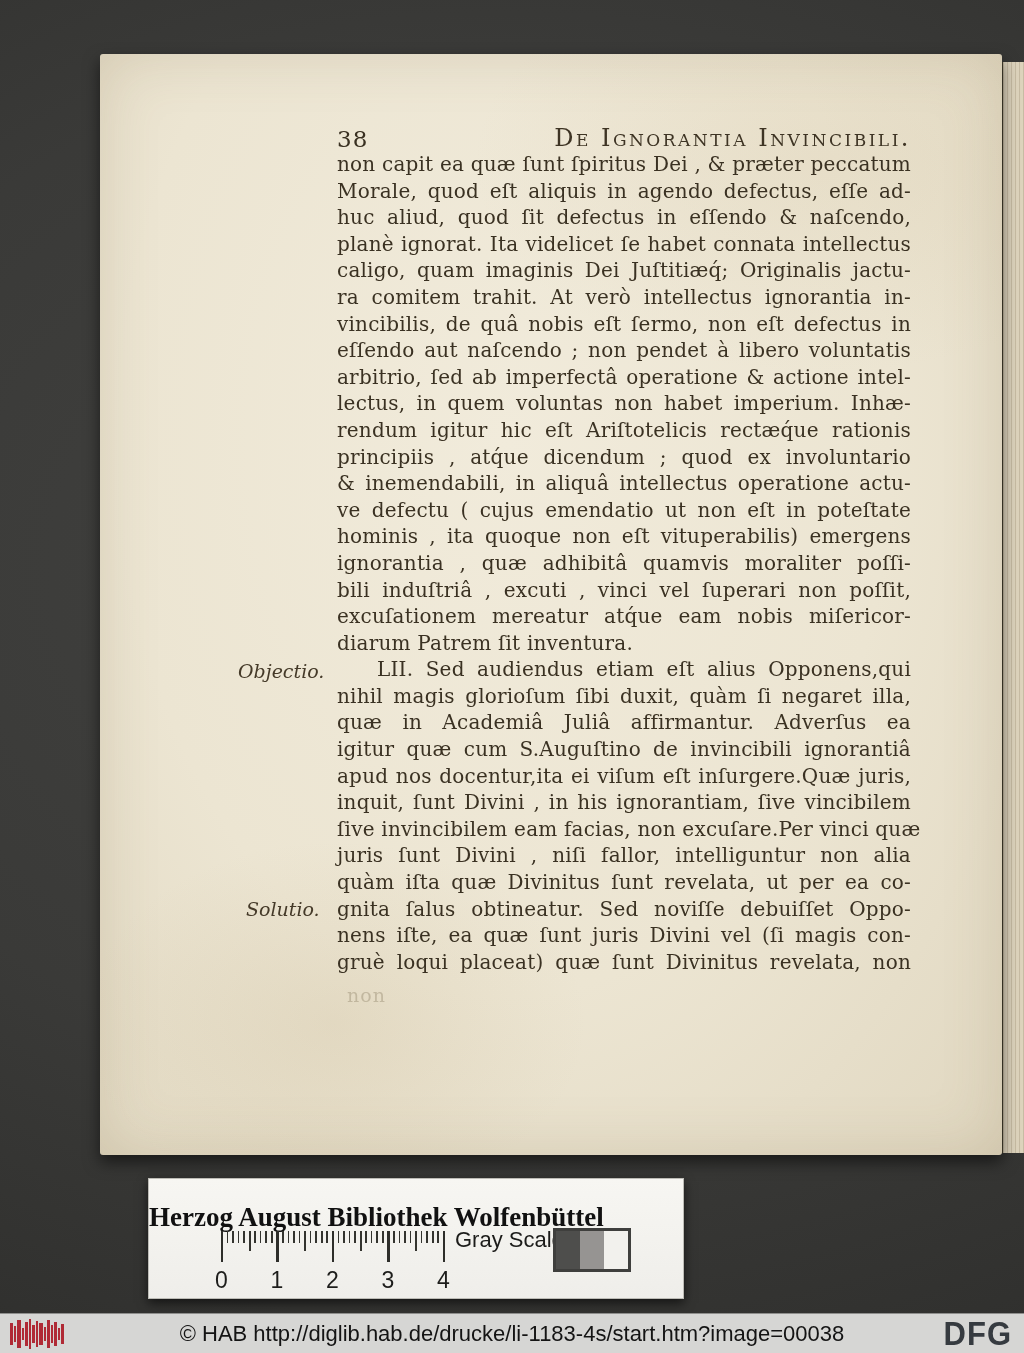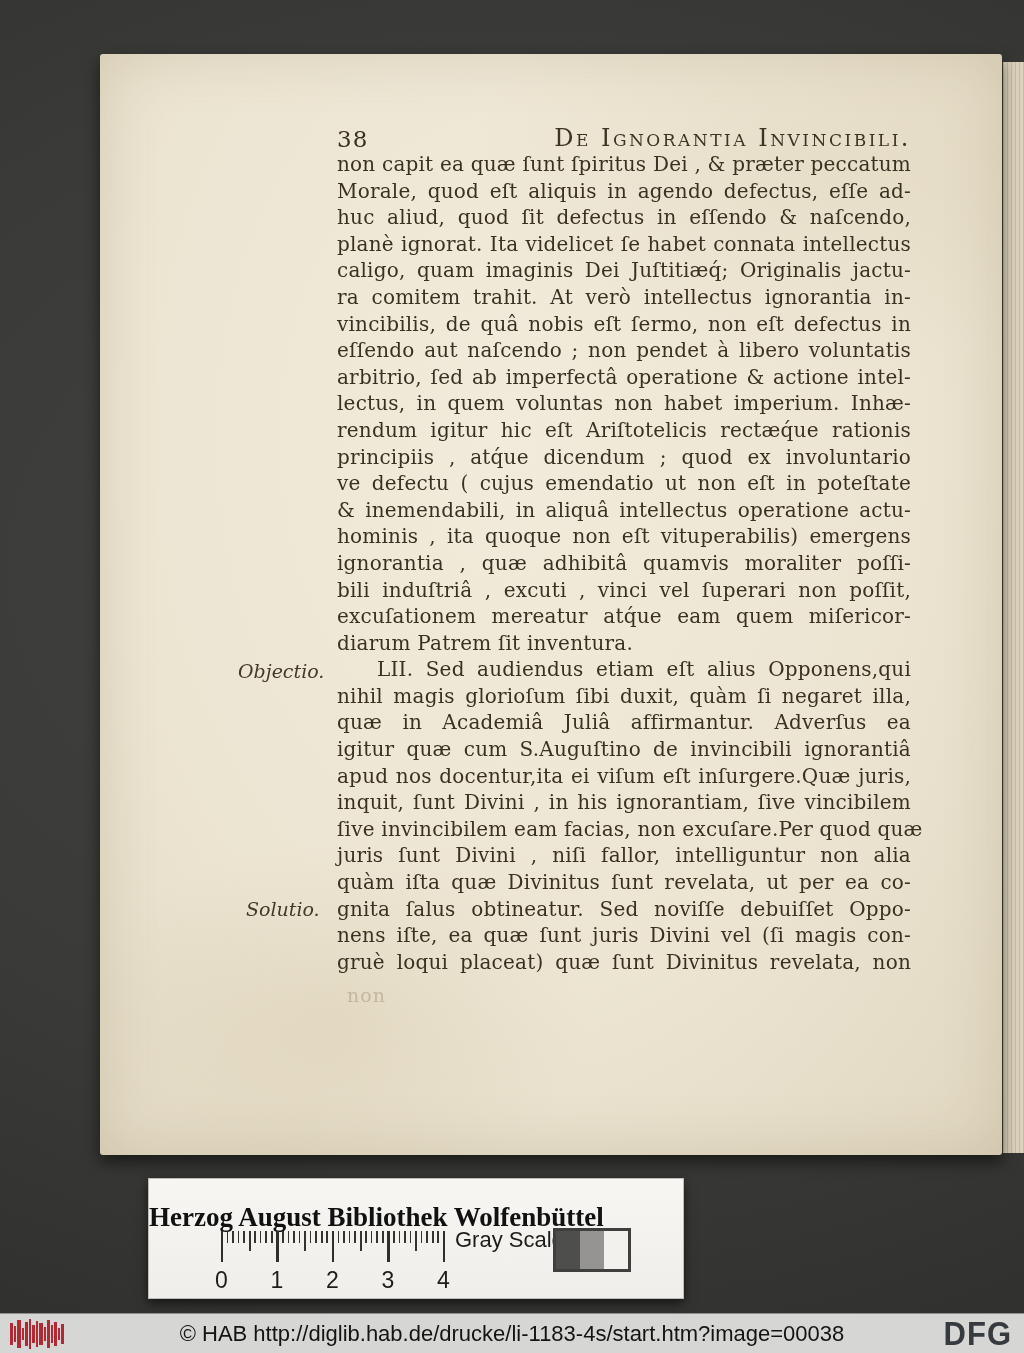--- a/index.html
+++ b/index.html
@@ -87,34 +87,34 @@
         <div class="tline"><span>huc aliud, quod ſit defectus in eſſendo &amp; naſcendo,</span></div>
         <div class="tline"><span>planè ignorat.  Ita videlicet ſe habet connata intellectus</span></div>
         <div class="tline"><span>caligo, quam imaginis Dei Juſtitiæq́; Originalis jactu-</span></div>
         <div class="tline"><span>ra comitem trahit.  At verò intellectus ignorantia in-</span></div>
         <div class="tline"><span>vincibilis, de quâ nobis eſt ſermo, non eſt defectus in</span></div>
         <div class="tline"><span>eſſendo aut naſcendo ; non pendet à libero voluntatis</span></div>
         <div class="tline"><span>arbitrio, ſed ab imperfectâ operatione &amp; actione intel-</span></div>
         <div class="tline"><span>lectus, in quem voluntas non habet imperium. Inhæ-</span></div>
         <div class="tline"><span>rendum igitur hic eſt Ariſtotelicis rectæq́ue rationis</span></div>
         <div class="tline"><span>principiis , atq́ue dicendum ;  quod ex involuntario</span></div>
+        <div class="tline"><span>&amp; inemendabili, in aliquâ intellectus operatione actu-</span></div>
         <div class="tline"><span>ve defectu ( cujus emendatio ut non eſt in poteſtate</span></div>
-        <div class="tline"><span>&amp; inemendabili, in aliquâ intellectus operatione actu-</span></div>
         <div class="tline"><span>hominis , ita quoque non eſt vituperabilis) emergens</span></div>
         <div class="tline"><span class="it">ignorantia </span><span>, quæ  adhibitâ quamvis moraliter poſſi-</span></div>
         <div class="tline"><span>bili induſtriâ , excuti ,  vinci vel ſuperari non poſſit,</span></div>
-        <div class="tline"><span>excuſationem mereatur atq́ue eam quem miſericor-</span></div>
+        <div class="tline"><span>excuſationem mereatur atq́ue eam nobis miſericor-</span></div>
         <div class="tline short"><span>diarum Patrem ſit inventura.</span></div>
         <div class="tline indent"><span>LII.   Sed audiendus etiam eſt alius Opponens,qui</span></div>
         <div class="tline"><span>nihil magis glorioſum ſibi duxit, quàm ſi negaret illa,</span></div>
         <div class="tline"><span>quæ in Academiâ Juliâ affirmantur.   Adverſus ea</span></div>
         <div class="tline"><span>igitur quæ cum S.Auguſtino de invincibili ignorantiâ</span></div>
         <div class="tline"><span>apud nos docentur,ita ei viſum eſt inſurgere.</span><span class="it">Quæ juris,</span></div>
         <div class="tline"><span>inquit, </span><span class="it">ſunt Divini , in his ignorantiam, ſive vincibilem</span></div>
-        <div class="tline"><span class="it">ſive invincibilem eam facias, non excuſare.</span><span>Per quod quæ</span></div>
+        <div class="tline"><span class="it">ſive invincibilem eam facias, non excuſare.</span><span>Per vinci quæ</span></div>
         <div class="tline"><span class="it">juris ſunt Divini ,</span><span> niſi fallor, intelliguntur non  alia</span></div>
         <div class="tline"><span>quàm iſta quæ </span><span class="it">Divinitus ſunt revelata,</span><span> ut per ea co-</span></div>
         <div class="tline"><span>gnita ſalus obtineatur.   Sed noviſſe debuiſſet Oppo-</span></div>
         <div class="tline"><span>nens iſte, ea </span><span class="it">quæ ſunt juris Divini</span><span> vel (ſi magis con-</span></div>
         <div class="tline"><span>gruè loqui placeat) quæ ſunt Divinitus revelata, non</span></div>
       </div>
     <div class="ghost">non</div>
   </div>
 
   <div class="card">

